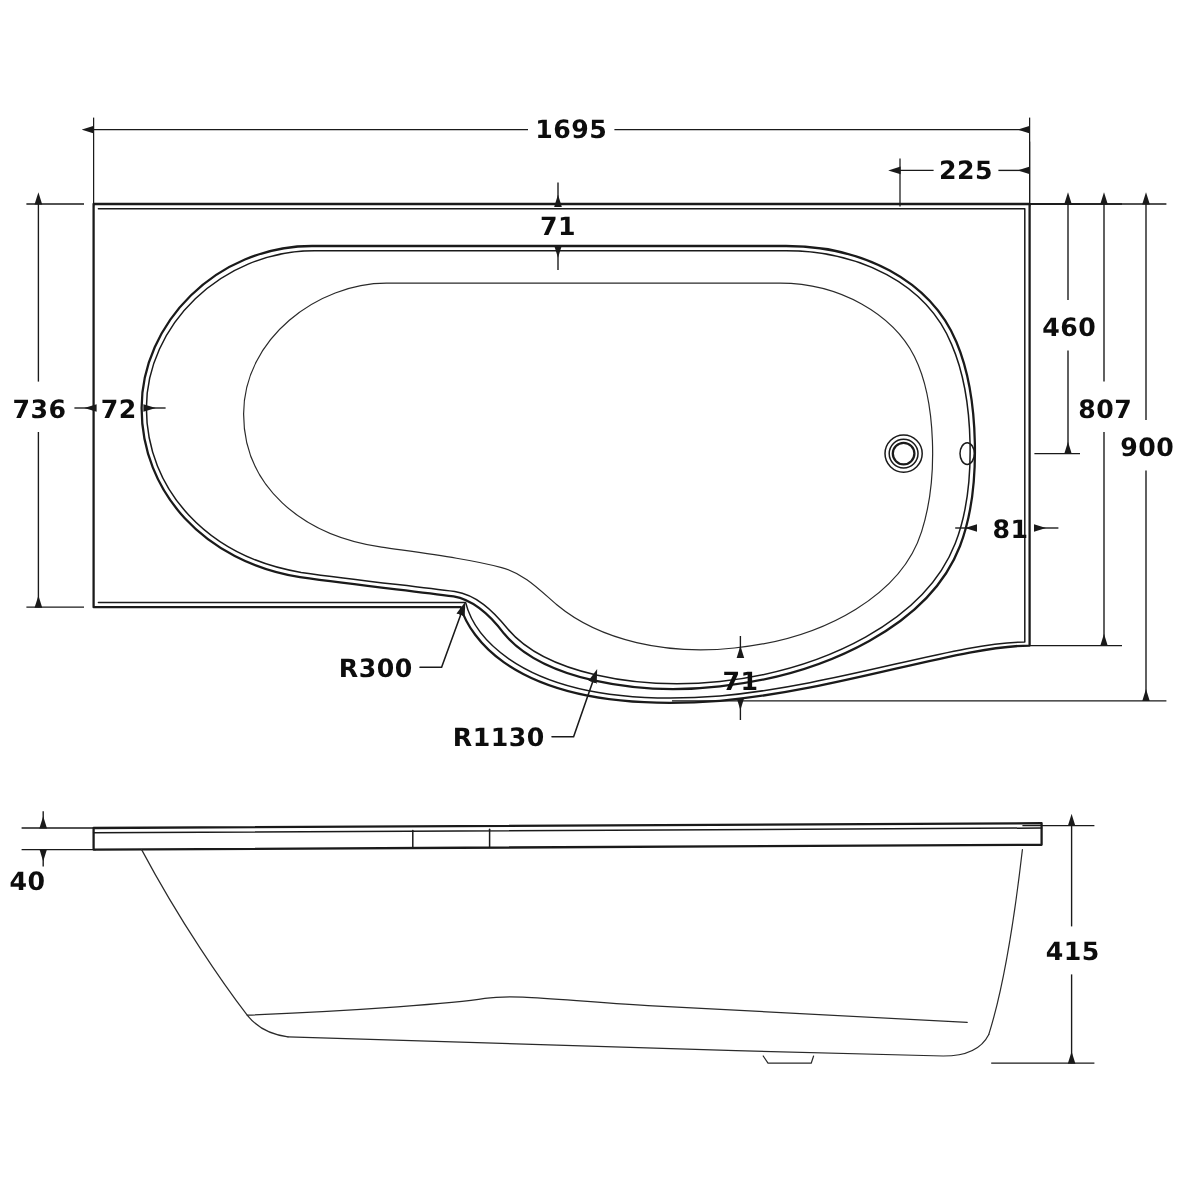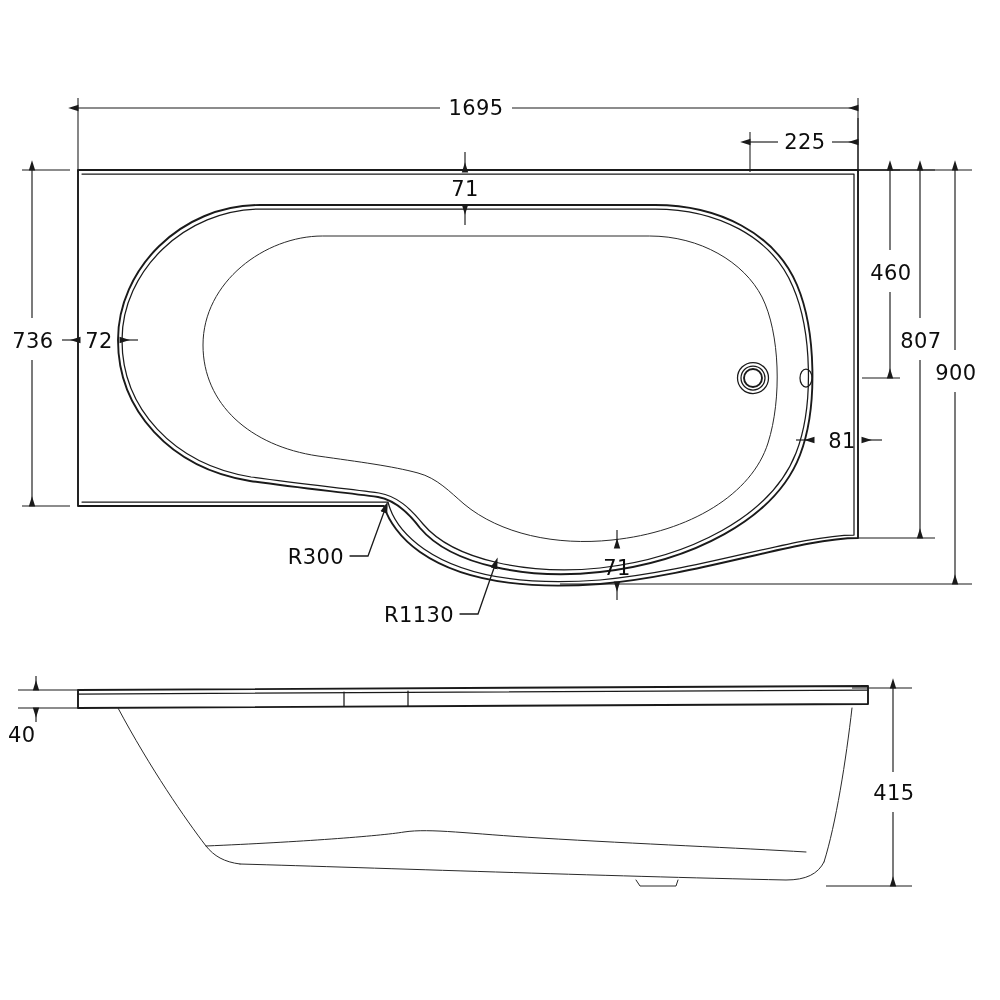--- a/index.html
+++ b/index.html
@@ -15,20 +15,21 @@
     color: #000000;
     overflow: hidden;
     position: relative;
   }
   #drawing-root {
     position: absolute;
     top: 0;
     left: 0;
     width: 1000px;
     height: 1000px;
+    font-weight: bold;
   }
   svg#tech-drawing {
     display: block;
     width: 1000px;
     height: 1000px;
     background: #ffffff;
   }
   .obj-line {
     fill: none;
     stroke: #1a1a1a;

